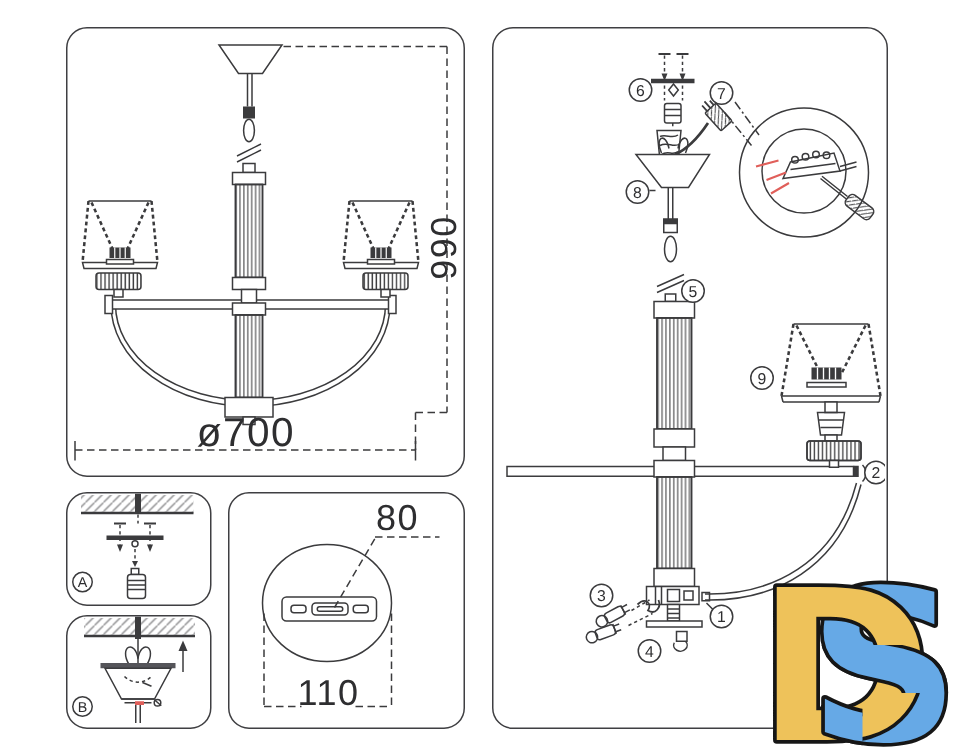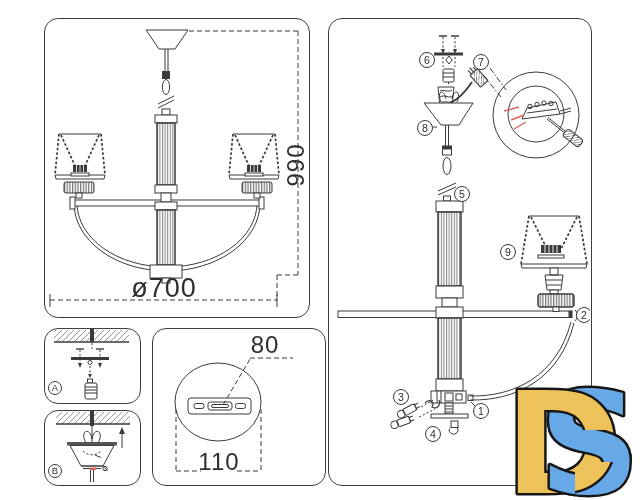--- a/index.html
+++ b/index.html
@@ -187,21 +187,21 @@
           <path d="M74,23 L77,16 L80,23 Z" class="dk"></path>
         </g>
       </g>
       <g transform="translate(10,60)">
         <circle r="6.5" class="art wh"></circle>
         <text class="co-s" y="3.4" text-anchor="middle">B</text>
       </g>
     </svg>
   </div>
 
-  <div class="panel" style="left:152px; top:328px; width:174px; height:158px;">
+  <div class="panel" style="left:152px; top:328px; width:158px; height:158px;">
     <svg width="155" height="155" viewBox="0 0 155 155">
       <g class="art">
         <ellipse cx="65" cy="73" rx="43" ry="39"></ellipse>
         <g>
           <rect x="35" y="69" width="63" height="16" rx="3" class="wh" stroke="#3b3b3d"></rect>
           <rect x="41" y="74.5" width="10" height="5" rx="2"></rect>
           <rect x="55" y="73" width="24" height="8" rx="2.5"></rect>
           <rect x="58.5" y="75.5" width="17" height="3" rx="1.5"></rect>
           <rect x="82.5" y="74.5" width="10" height="5" rx="2"></rect>
         </g>

